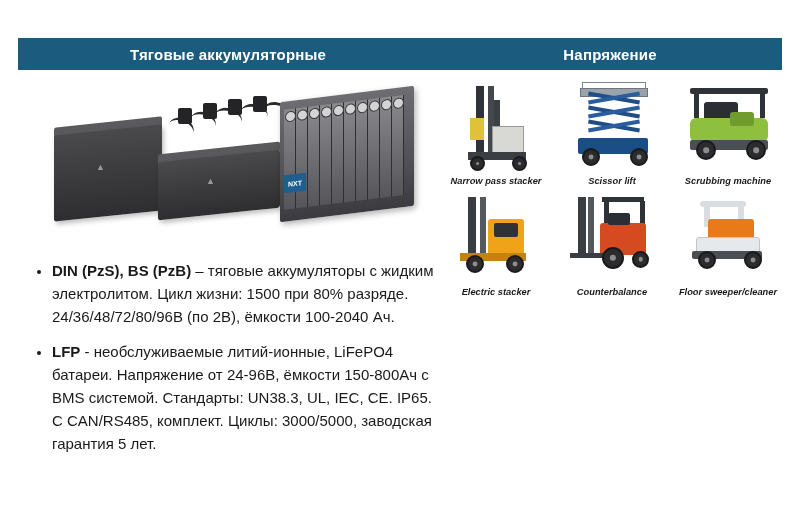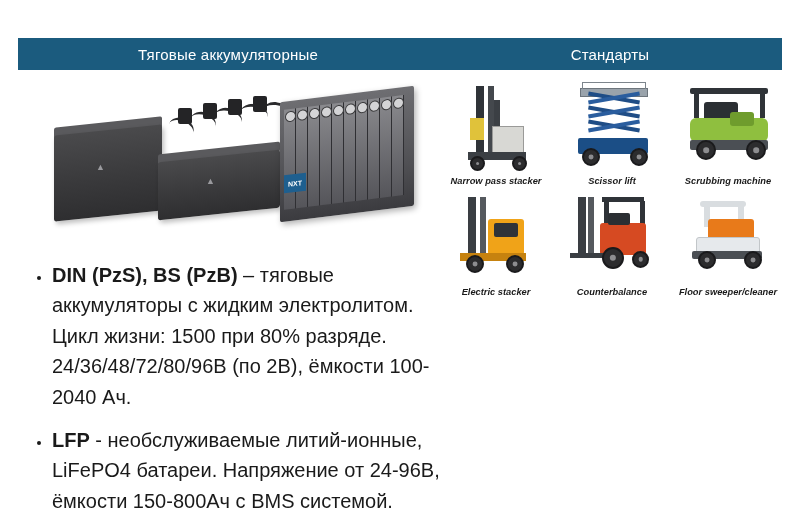--- a/index.html
+++ b/index.html
@@ -38,21 +38,21 @@
   }
   .header-right {
     flex: 1;
     display: flex;
     align-items: center;
     justify-content: center;
   }
   .header-title {
     color: #ffffff;
     font-size: 15px;
-    font-weight: normal;
+    font-weight: bold;
     letter-spacing: .2px;
     white-space: nowrap;
   }
 
   
   .left-col {
     position: absolute;
     left: 18px;
     top: 78px;
     width: 420px;
@@ -138,21 +138,21 @@
     top: 182px;
     width: 410px;
   }
   ul.bullet-list {
     margin: 0;
     padding: 0 0 0 22px;
     list-style: disc;
   }
   ul.bullet-list > li {
     color: #1a1a1a;
-    font-size: 20px;
+    font-size: 15px;
     line-height: 1.52;
     margin-bottom: 13px;
   }
   ul.bullet-list > li::marker { font-size: 14px; }
   .b-strong { font-weight: bold; }
 
   
   .right-col {
     position: absolute;
     left: 440px;
@@ -207,21 +207,21 @@
 </head>
 <body>
 
 <div class="slide">
 
   <div class="header">
     <div class="header-left">
       <span class="header-title">Тяговые аккумуляторные</span>
     </div>
     <div class="header-right">
-      <span class="header-title">Стандарты</span>
+      <span class="header-title">Напряжение</span>
     </div>
   </div>
 
   <div class="left-col">
 
     <div class="battery-photo">
 
       <div class="cable" style="left:150px; top:40px; width:26px; transform:rotate(22deg);"></div>
       <div class="cable" style="left:172px; top:34px; width:26px; transform:rotate(18deg);"></div>
       <div class="cable" style="left:196px; top:30px; width:28px; transform:rotate(14deg);"></div>

